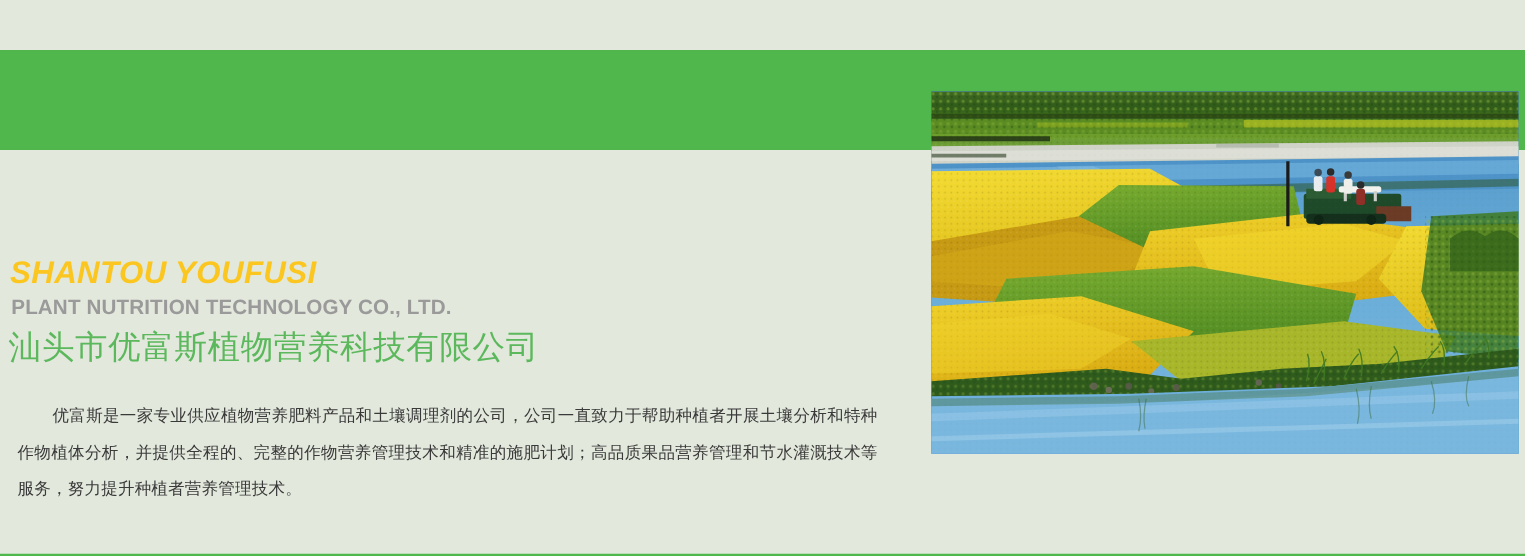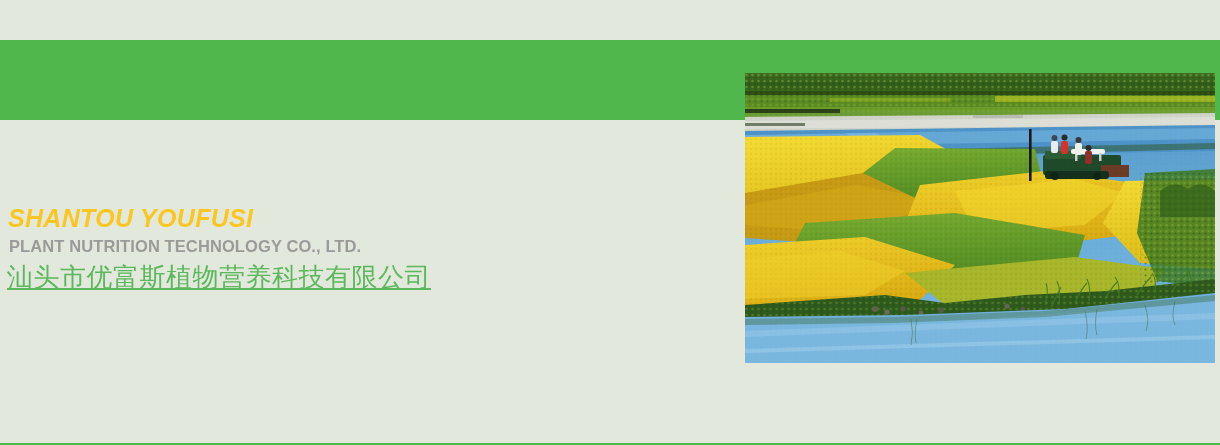--- a/index.html
+++ b/index.html
@@ -75,21 +75,20 @@
   }
   .brand-cn {
     position: absolute;
     left: 7px;
     top: 222px;
     font-size: 26px;
     color: #5cb85c;
     letter-spacing: 0.5px;
     white-space: nowrap;
     line-height: 1.2;
-    text-decoration: underline;
   }
 
   .body-copy {
     position: absolute;
     left: 14px;
     top: 278px;
     width: 688px;
     font-size: 13.2px;
     color: #3a3a3a;
     line-height: 29px;
@@ -119,20 +118,21 @@
 
 <div class="page">
 
   <div class="bar-top"></div>
   <div class="bar-bottom"></div>
 
   <div class="text-col">
     <div class="brand-en">SHANTOU YOUFUSI</div>
     <div class="brand-sub">PLANT NUTRITION TECHNOLOGY CO., LTD.</div>
     <div class="brand-cn">汕头市优富斯植物营养科技有限公司</div>
+    <div class="body-copy">优富斯是一家专业供应植物营养肥料产品和土壤调理剂的公司，公司一直致力于帮助种植者开展土壤分析和特种作物植体分析，并提供全程的、完整的作物营养管理技术和精准的施肥计划；高品质果品营养管理和节水灌溉技术等服务，努力提升种植者营养管理技术。</div>
   </div>
 
   <div class="photo">
     <svg viewBox="0 0 470 290" preserveAspectRatio="none">
       <defs>
         <linearGradient id="gWater" x1="0" y1="0" x2="0" y2="1">
           <stop offset="0%" stop-color="#4f93c6"></stop>
           <stop offset="55%" stop-color="#6aaed9"></stop>
           <stop offset="100%" stop-color="#79b6dc"></stop>
         </linearGradient>

